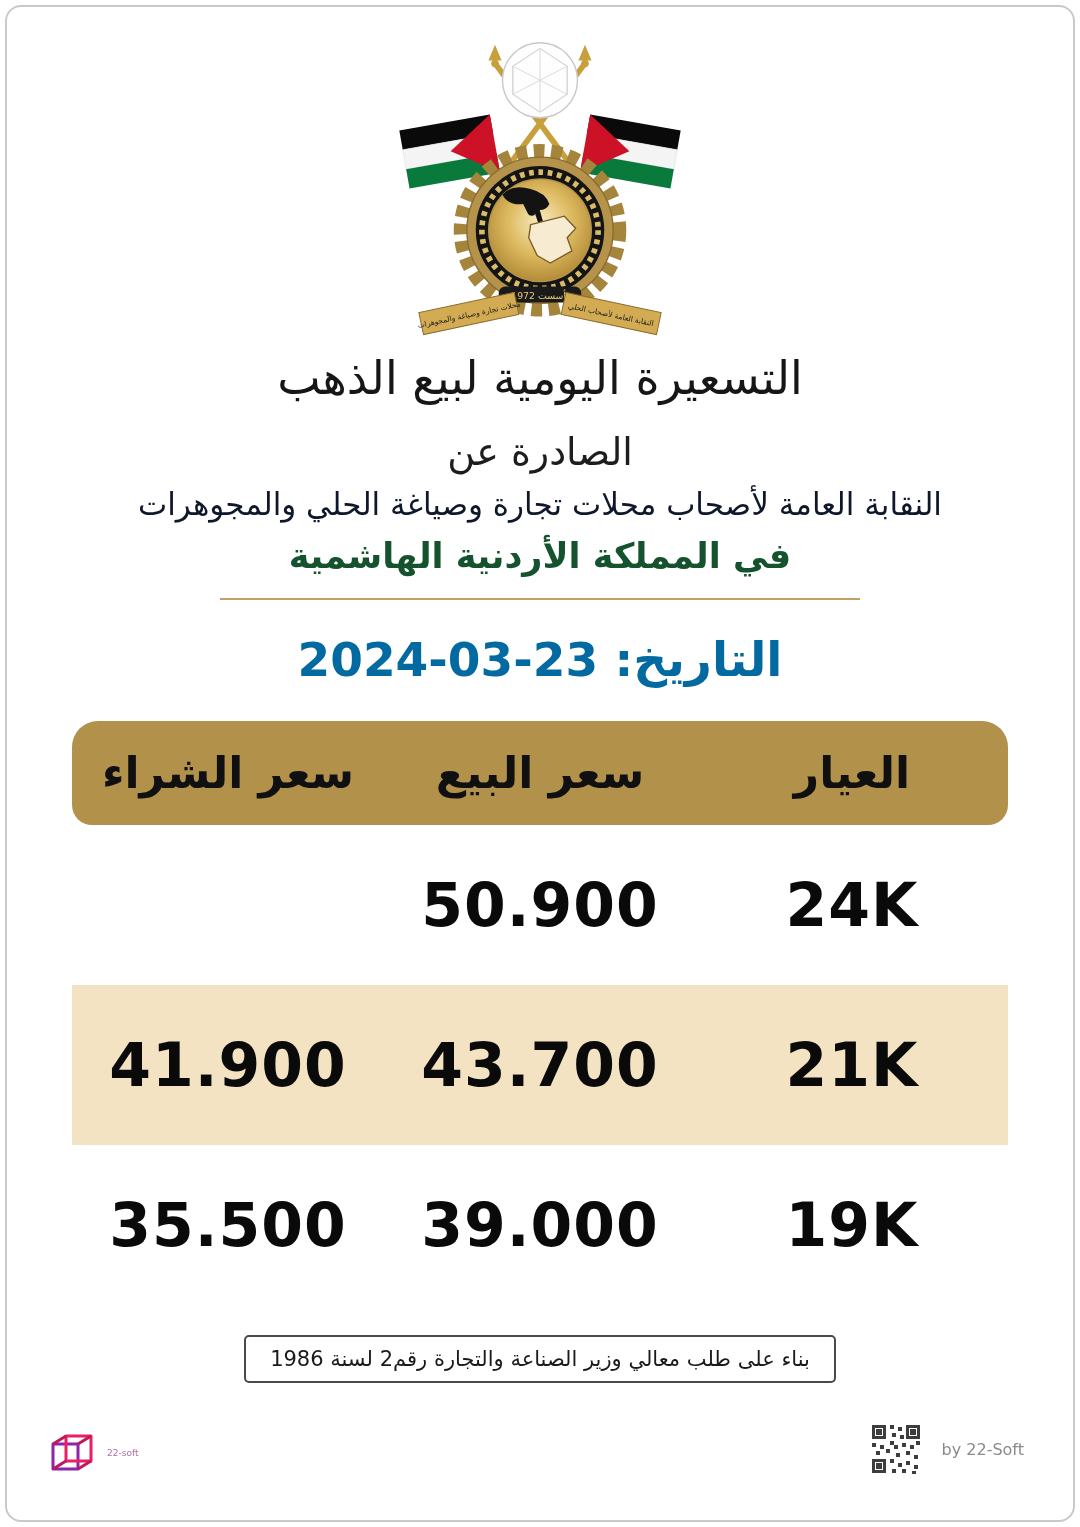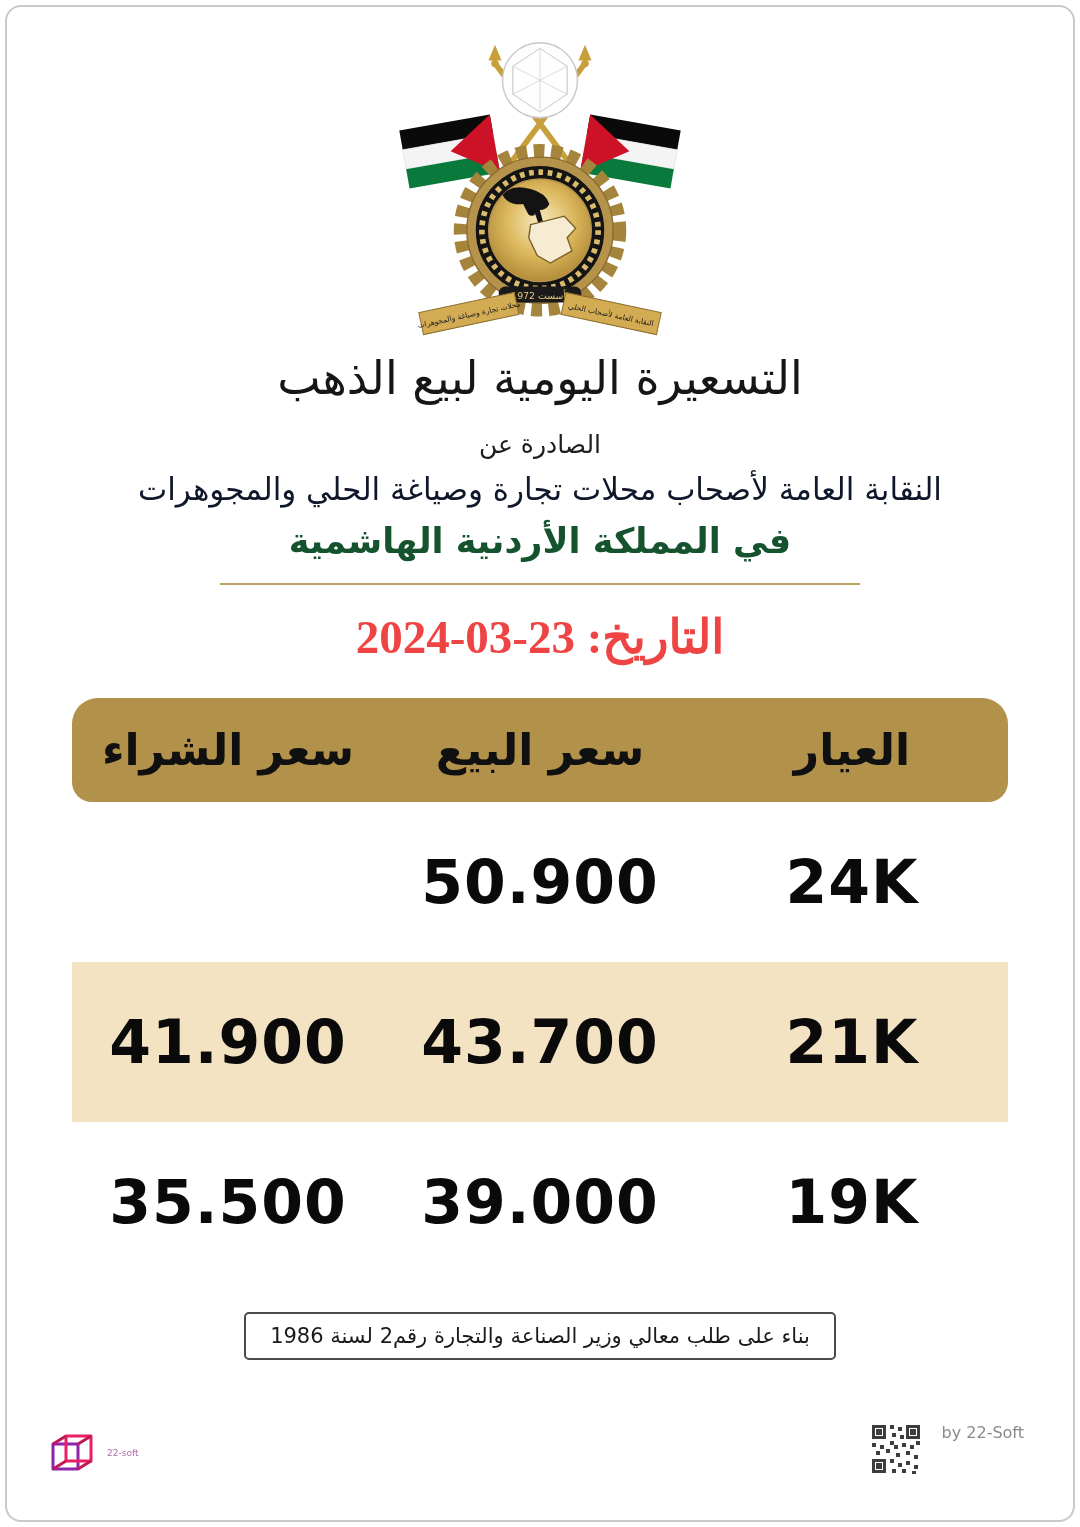--- a/index.html
+++ b/index.html
@@ -15,25 +15,25 @@
   }
   .page-frame {
     position:absolute; inset:5px; border:2px solid #c9c9c9;
     border-radius:16px; pointer-events:none;
   }
   .emblem { margin-top:30px; width:300px; height:318px; }
   .title {
     direction:rtl; font-size:46px; font-weight:normal; color:#161616;
     margin-top:2px; line-height:1.25; text-align:center;
   }
-  .issued { direction:rtl; font-size:25px; margin-top:22px; color:#1d1d1d; }
+  .issued { direction:rtl; font-size:38px; margin-top:22px; color:#1d1d1d; }
   .syndicate { direction:rtl; font-size:31px; margin-top:12px; color:#0f172a; text-align:center; }
   .country { direction:rtl; font-size:35px; font-weight:bold; margin-top:14px; color:#14532d; }
   .divider { width:640px; border:none; border-top:2px solid #bfa262; margin-top:22px; }
-  .date-line { direction:rtl; font-size:47px; font-weight:bold; margin-top:24px; color:#ef4444;font-family:Liberation Serif, serif; }
+  .date-line { direction:rtl; font-size:47px; font-weight:bold; margin-top:32px; color:#0369a1; }
 
   .price-table {
     direction:rtl; width:936px; margin-top:34px;
     border-radius:26px; overflow:hidden;
   }
   .thead {
     display:grid; grid-template-columns:1fr 1fr 1fr;
     background:#b2914a; border-radius:20px; height:104px; align-items:center;
   }
   .th { text-align:center; font-size:44px; font-weight:bold; color:#101010; }
@@ -50,21 +50,21 @@
   }
 
   .soft-logo {
     position:absolute; left:46px; bottom:48px;
     display:flex; flex-direction:row; align-items:center; gap:9px;
   }
   .soft-logo .lbl { font-size:9px; color:#b06fa8; }
 
   .credit {
     position:absolute; right:56px; bottom:52px;
-    display:flex; gap:20px;
+    display:flex; align-items:center; gap:20px;
   }
   .credit .txt { font-size:16px; color:#8a8a8a; }
 </style>
 </head>
 <body>
 
 <div class="page">
   <div class="page-frame"></div>
 
   <div class="emblem">

